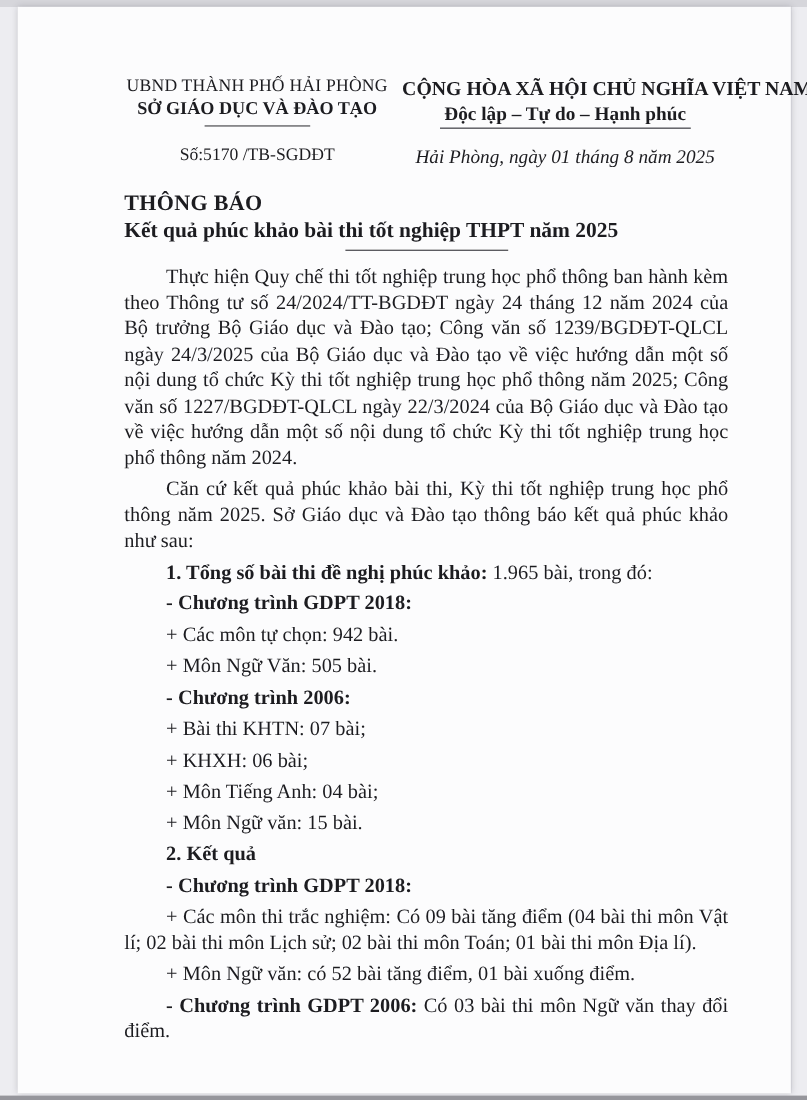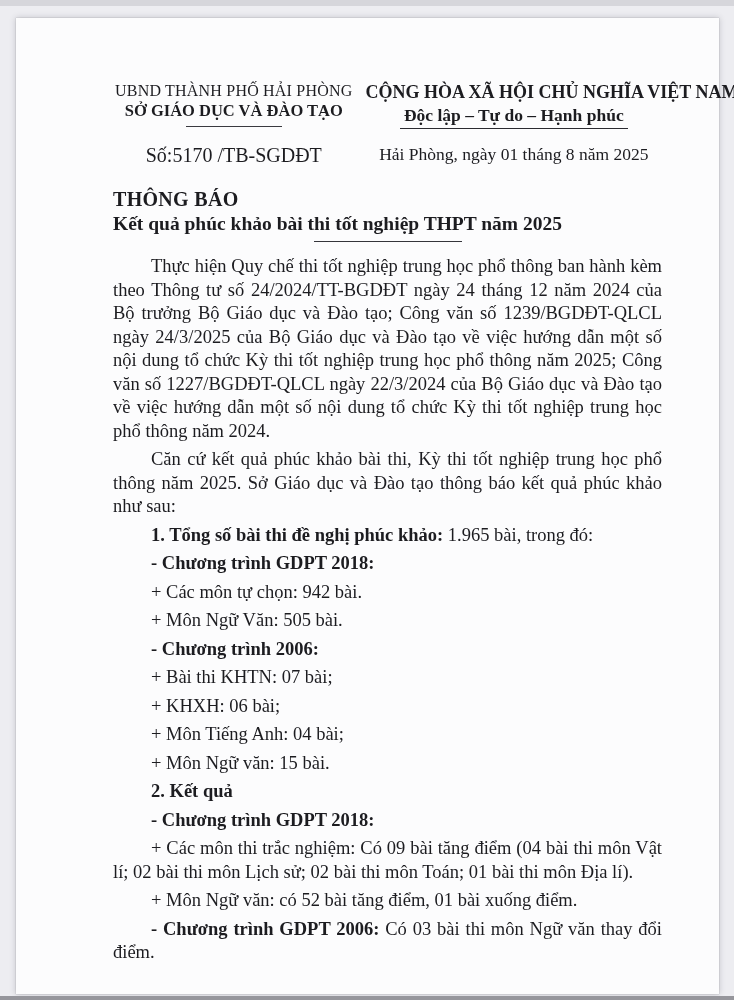--- a/index.html
+++ b/index.html
@@ -11,21 +11,20 @@
     color: #1c1c20;
     position: relative;
   }
   .paper {
     position: absolute;
     left: 16px; top: 6px; right: 15px; bottom: 6px;
     background: #fcfcfd;
     box-shadow: 0 0 6px rgba(50,50,65,0.25), 0 0 1px rgba(50,50,65,0.35);
     box-sizing: border-box;
     padding: 64px 57px 0 97px;
-    margin-top: 12px;
   }
   .bottom-strip {
     position: absolute;
     left: 0; right: 0; bottom: 0;
     height: 4px;
     background: #96969c;
   }
   
   .header {
     display: flex;
@@ -35,30 +34,30 @@
   .header .col { text-align: center; }
   .header .col.left  { width: 44%; }
   .header .col.right { width: 54%; }
   .org-parent { font-size: 16px; letter-spacing: 0.2px; white-space: nowrap; }
   .org        { font-size: 16.5px; font-weight: bold; white-space: nowrap; margin-top: 1px; }
   .rule-small {
     width: 96px; height: 0;
     border-bottom: 1.5px solid #3a3a40;
     margin: 5px auto 0;
   }
-  .doc-number { font-size: 20px; margin-top: 17px; white-space: nowrap; }
+  .doc-number { font-size: 16px; margin-top: 17px; white-space: nowrap; }
   .national { font-size: 18px; font-weight: bold; white-space: nowrap; }
   .motto {
     display: inline-block;
     font-size: 17.5px; font-weight: bold; white-space: nowrap;
     padding: 0 4px 2px;
     border-bottom: 1.5px solid #2a2a30;
     margin-top: 2px;
   }
-  .place-date { font-size: 17.5px; margin-top: 15px; white-space: nowrap; }
+  .place-date { font-size: 17.5px; font-style: italic; margin-top: 15px; white-space: nowrap; }
   
   .title { margin-top: 21px; }
   .title-kind    { font-size: 20px; font-weight: bold; letter-spacing: 0.3px; }
   .title-subject { font-size: 19.5px; font-weight: bold; margin-top: 2px; }
   .title-rule {
     width: 148px; height: 0;
     border-bottom: 1.5px solid #35353b;
     margin: 6px auto 0;
   }
   

